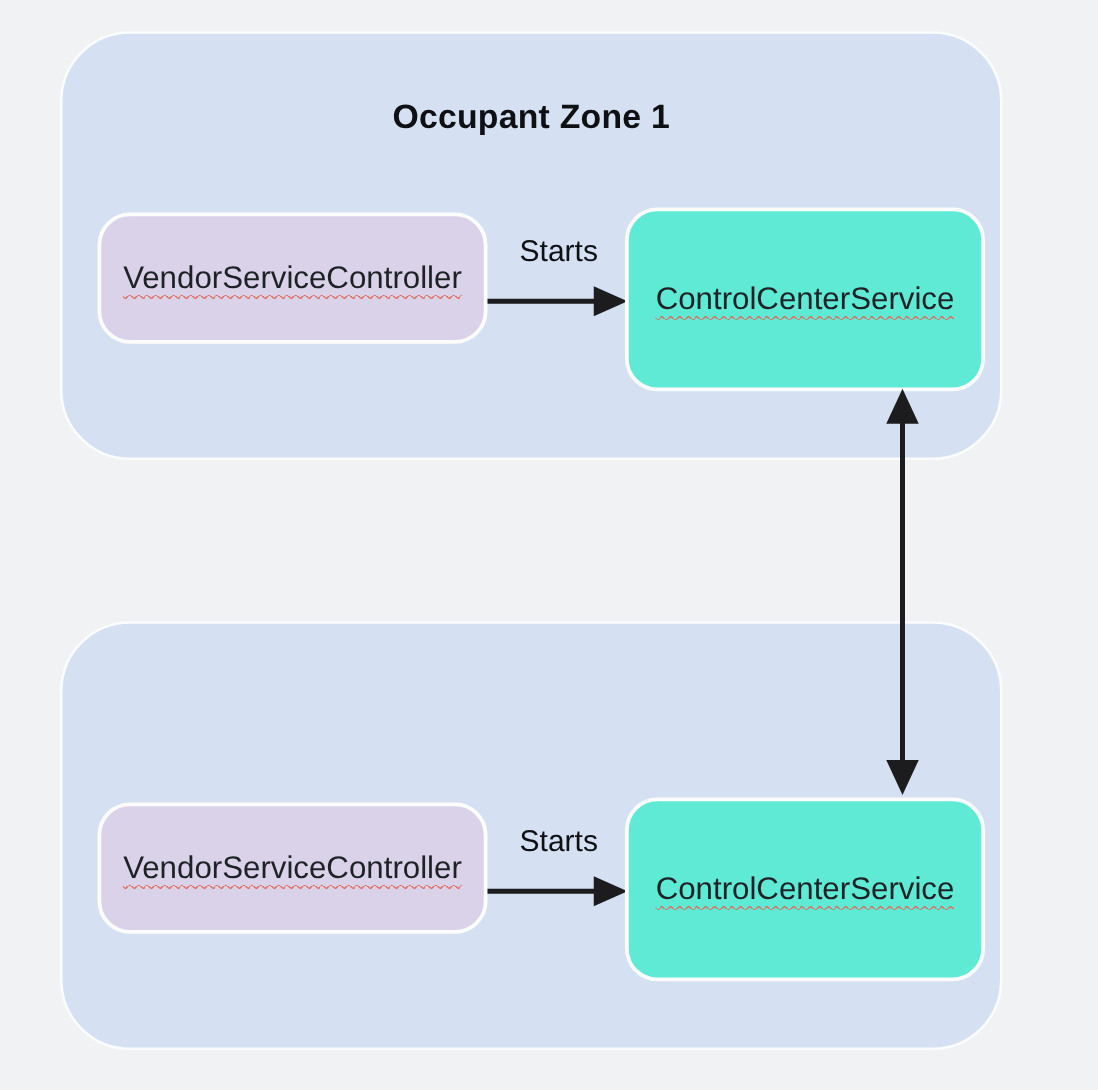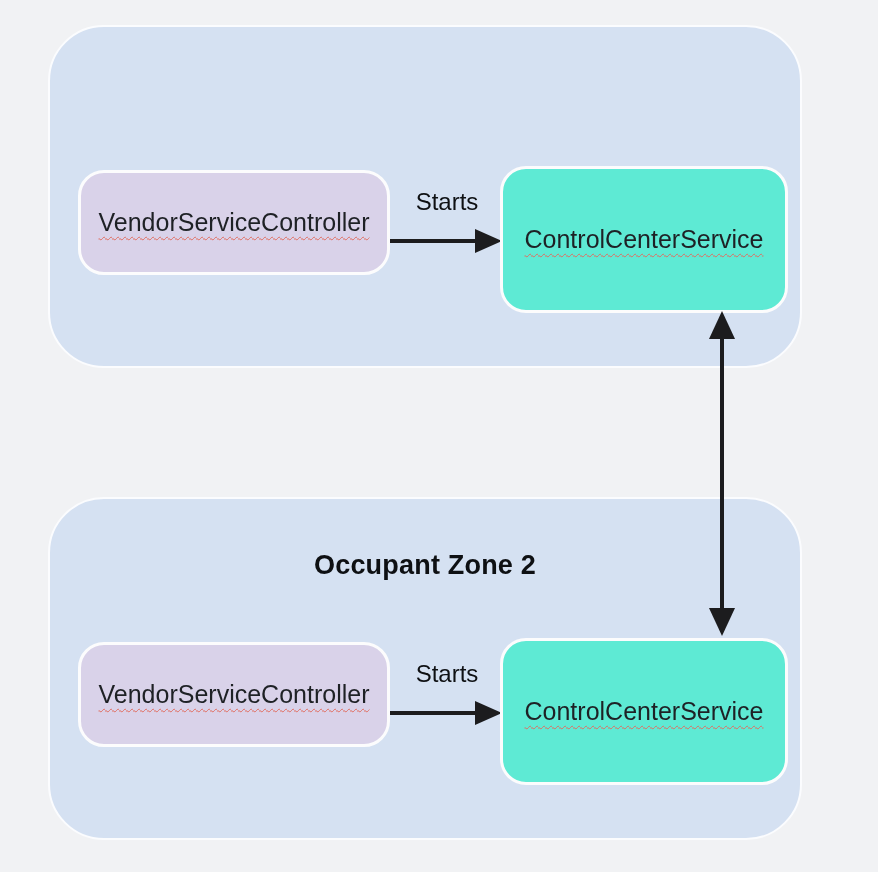--- a/index.html
+++ b/index.html
@@ -148,39 +148,39 @@
     color: #0e1013;
     white-space: nowrap;
   }
 </style>
 </head>
 <body>
 
 <div class="canvas">
 
   <section class="zone zone-1">
+    <h2 class="zone-title">Occupant Zone 1</h2>
 
     <div class="node node-purple">
       <span class="node-label">VendorServiceController</span>
     </div>
 
     <div class="starts-label">Starts</div>
 
     <div class="h-arrow">
       <div class="shaft"></div>
       <div class="head"></div>
     </div>
 
     <div class="node node-green">
       <span class="node-label">ControlCenterService</span>
     </div>
   </section>
 
   <section class="zone zone-2">
-    <h2 class="zone-title">Occupant Zone 2</h2>
 
     <div class="node node-purple">
       <span class="node-label">VendorServiceController</span>
     </div>
 
     <div class="starts-label">Starts</div>
 
     <div class="h-arrow">
       <div class="shaft"></div>
       <div class="head"></div>

